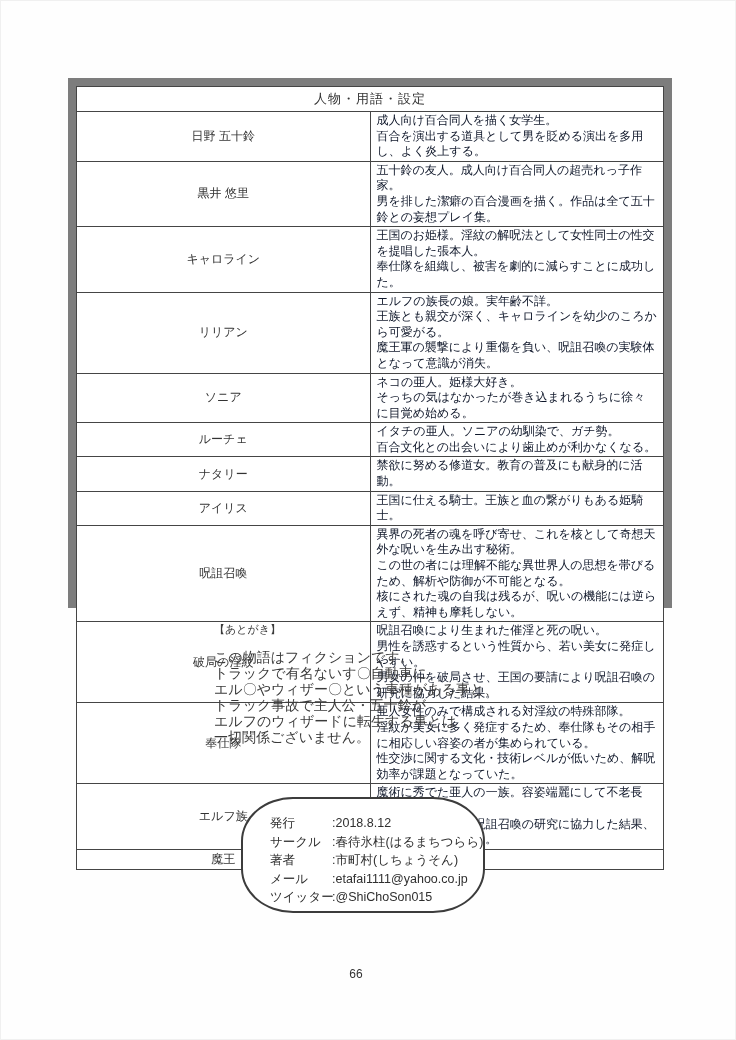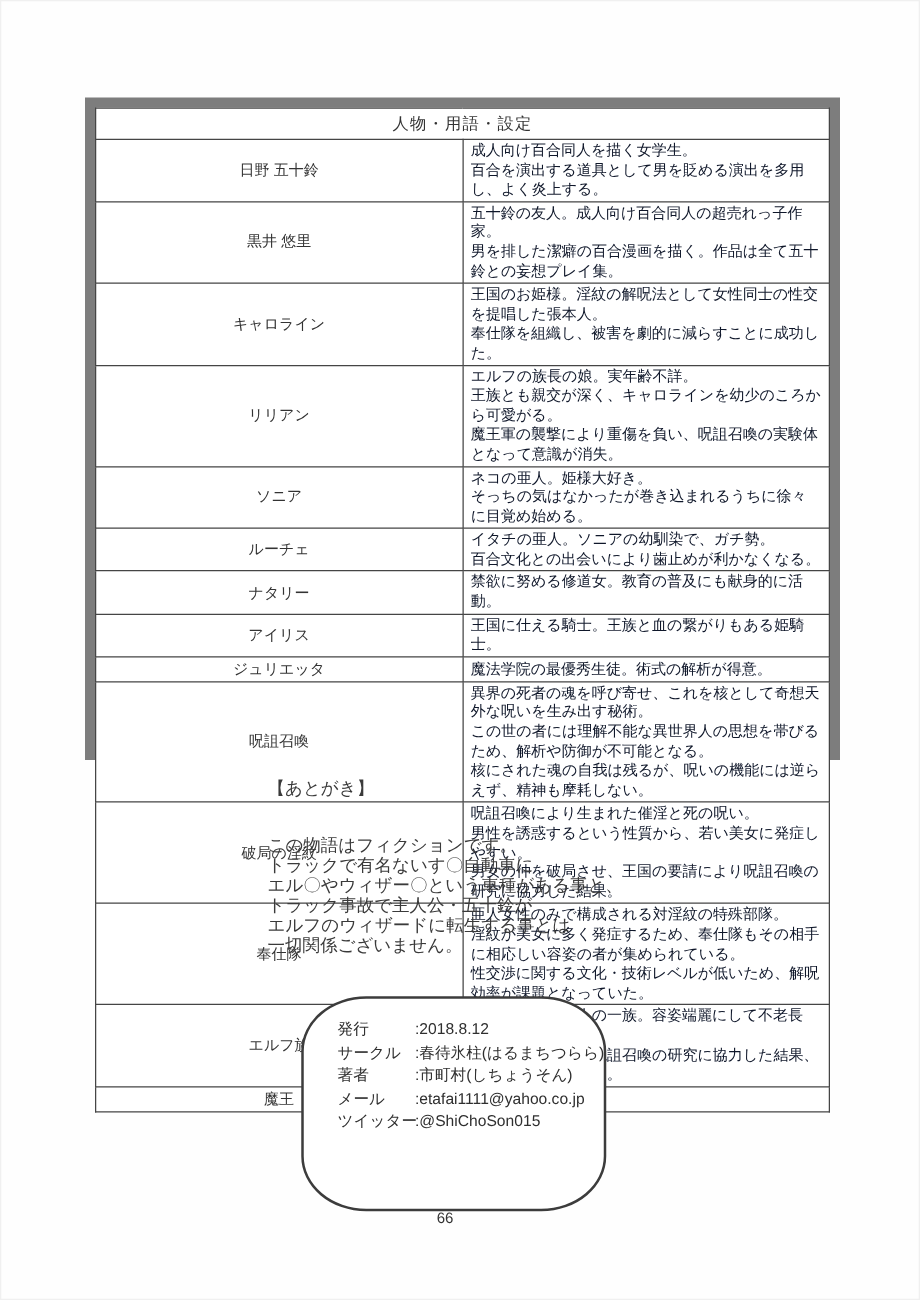--- a/index.html
+++ b/index.html
@@ -62,33 +62,33 @@
   }
 
   
   .afterword {
     position: absolute;
     left: 214px; top: 622px;
     font-size: 14px;
     color: #3a3a3a;
   }
   .afterword-heading {
-    font-size: 14px;
-    margin-bottom: 28px;
+    font-size: 11px;
+    margin-bottom: 12px;
   }
   .afterword-body {
     white-space: pre-line;
     line-height: 16px;
   }
 
   
   .colophon {
     position: absolute;
     left: 241px; top: 797px;
-    width: 244px; height: 172px;
+    width: 244px; height: 116px;
     border: 2px solid #3c3c3c;
     border-radius: 52px / 44px;
     box-sizing: border-box;
     padding: 15px 0 0 27px;
     background: #ffffff;
   }
   .colophon-row {
     display: flex;
     font-size: 12.5px;
     line-height: 18.5px;
@@ -155,24 +155,20 @@
           <td class="desc">イタチの亜人。ソニアの幼馴染で、ガチ勢。
 百合文化との出会いにより歯止めが利かなくなる。</td>
         </tr>
         <tr>
           <td class="term">ナタリー</td>
           <td class="desc">禁欲に努める修道女。教育の普及にも献身的に活動。</td>
         </tr>
         <tr>
           <td class="term">アイリス</td>
           <td class="desc">王国に仕える騎士。王族と血の繋がりもある姫騎士。</td>
-        </tr>
-        <tr>
-          <td class="term">ジュリエッタ</td>
-          <td class="desc">魔法学院の最優秀生徒。術式の解析が得意。</td>
         </tr>
         <tr>
           <td class="term">呪詛召喚</td>
           <td class="desc">異界の死者の魂を呼び寄せ、これを核として奇想天外な呪いを生み出す秘術。
 この世の者には理解不能な異世界人の思想を帯びるため、解析や防御が不可能となる。
 核にされた魂の自我は残るが、呪いの機能には逆らえず、精神も摩耗しない。</td>
         </tr>
         <tr>
           <td class="term">破局の淫紋</td>
           <td class="desc">呪詛召喚により生まれた催淫と死の呪い。

